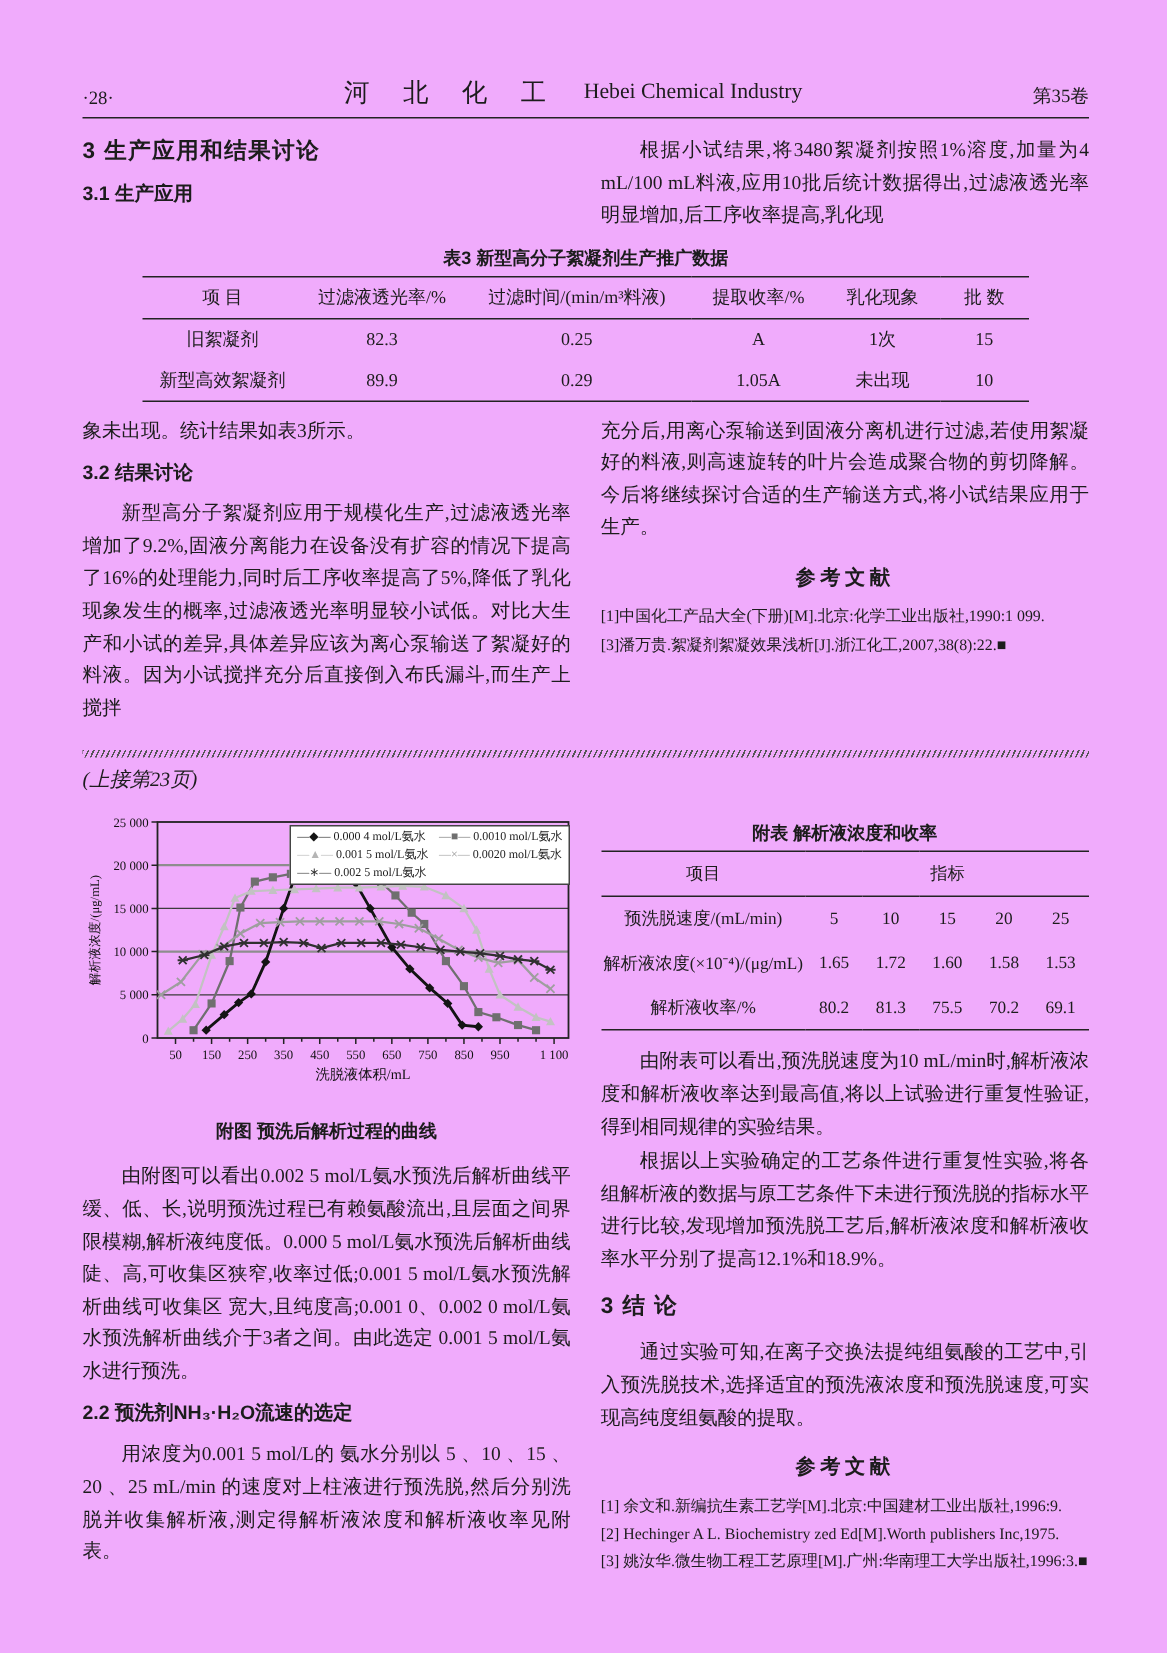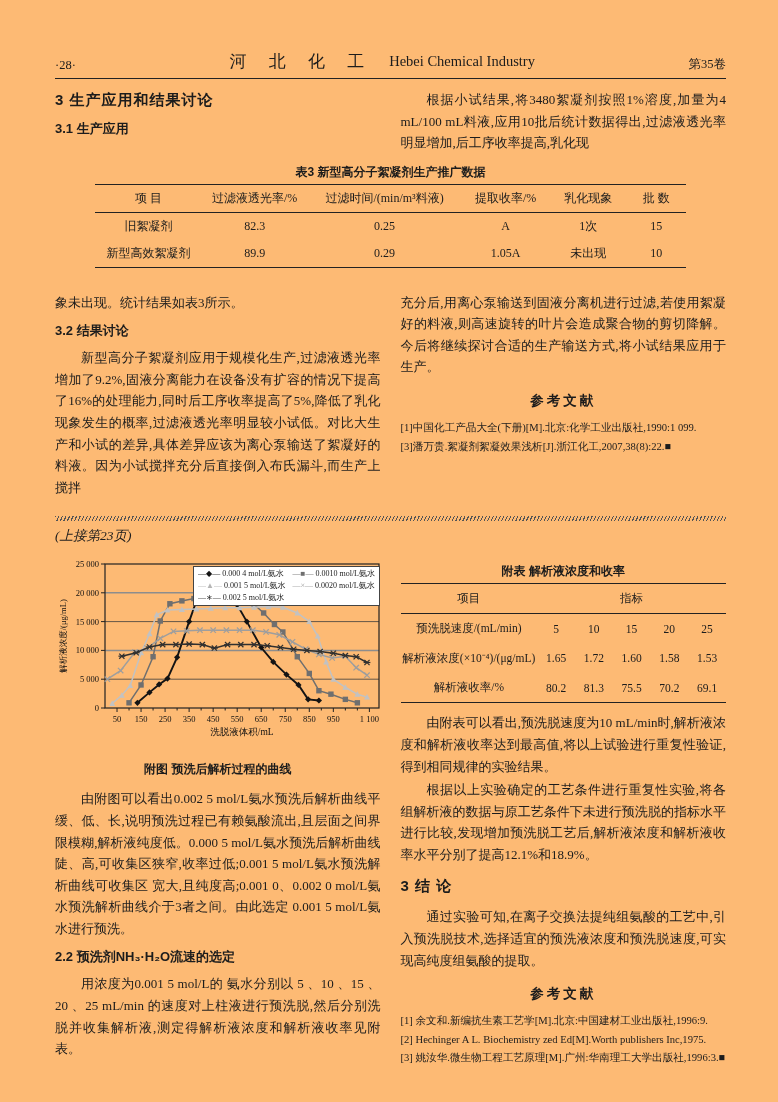--- a/index.html
+++ b/index.html
@@ -1,18 +1,18 @@
 <!DOCTYPE html>
 <html><head>
 <meta charset="utf-8">
 <style>
   * { box-sizing: border-box; }
   html,body { margin:0; padding:0; background:#ffffff; }
   .page {
-    width:778px; height:1102px; margin:0 auto; background:#fdba74;
+    width:778px; height:1102px; margin:0 auto; background:#f0abfc;
     padding:50px 52px 0 55px; position:relative; overflow:hidden;
     font-family:"Liberation Serif", serif; color:#1c1c1c;
   }
   
   .header { display:flex; justify-content:space-between; align-items:flex-end;
     border-bottom:1.5px solid #222; padding-bottom:5px; font-size:13px; }
   .header-center { display:flex; align-items:center; gap:16px; }
   .journal-cn { font-size:17px; letter-spacing:9px; }
   .journal-en { font-size:14.5px; }
   .page-num, .volume { font-size:12.5px; }
@@ -111,21 +111,21 @@
           <td>89.9</td>
           <td>0.29</td>
           <td>1.05A</td>
           <td>未出现</td>
           <td>10</td>
         </tr>
       </tbody>
     </table>
   </div>
 
-  <div class="cols" style="margin-top:24px;">
+  <div class="cols" style="margin-top:8px;">
     <div class="col">
       <p class="body noindent">象未出现。统计结果如表3所示。</p>
       <h2 class="subsec">3.2  结果讨论</h2>
       <p class="body">新型高分子絮凝剂应用于规模化生产,过滤液透光率增加了9.2%,固液分离能力在设备没有扩容的情况下提高了16%的处理能力,同时后工序收率提高了5%,降低了乳化现象发生的概率,过滤液透光率明显较小试低。对比大生产和小试的差异,具体差异应该为离心泵输送了絮凝好的料液。因为小试搅拌充分后直接倒入布氏漏斗,而生产上搅拌</p>
     </div>
     <div class="col">
       <p class="body noindent">充分后,用离心泵输送到固液分离机进行过滤,若使用絮凝好的料液,则高速旋转的叶片会造成聚合物的剪切降解。今后将继续探讨合适的生产输送方式,将小试结果应用于生产。</p>
       <div class="ref-title">参考文献</div>
       <div class="refs">
         <div class="ref">[1]中国化工产品大全(下册)[M].北京:化学工业出版社,1990:1 099.</div>

